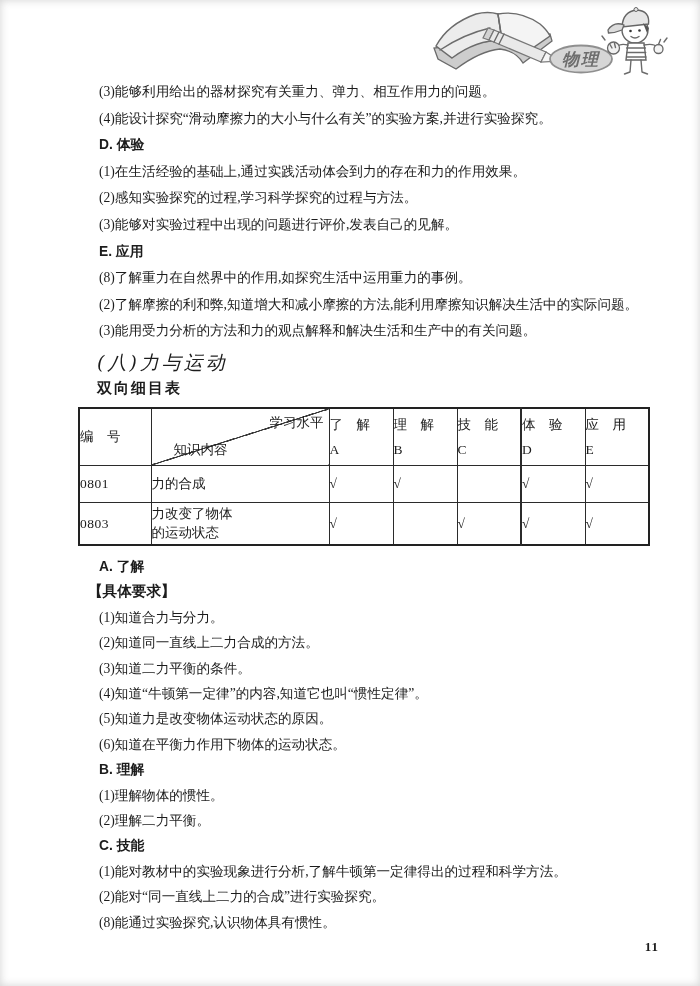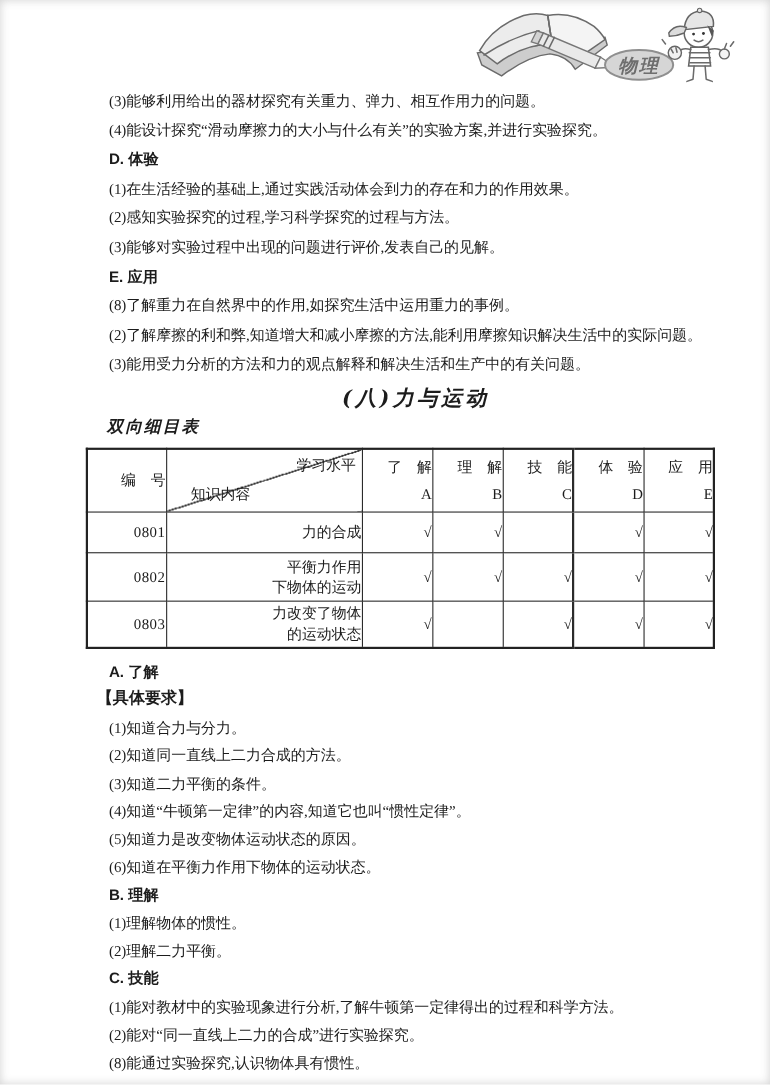--- a/index.html
+++ b/index.html
@@ -11,27 +11,27 @@
   
   .decoration{position:absolute;top:2px;left:428px;width:245px;height:86px;}
   
   .content{position:absolute;top:78px;left:97px;width:562px;}
   .line{margin:2px;line-height:24.6px;font-size:13.6px;white-space:nowrap;}
   .lower .line{line-height:23.4px;}
   .subhead{font-family:"Liberation Sans","DejaVu Sans",sans-serif;font-weight:bold;font-size:13.8px;}
   .block-heading{font-family:"Liberation Sans","DejaVu Sans",sans-serif;font-weight:bold;
     font-size:14.6px;margin-left:-9px;}
   .chapter-heading{margin:4px 0 0 0;font-family:"DejaVu Serif","Liberation Serif",serif;
-    font-style:italic;font-weight:bold;font-size:19px;letter-spacing:3px;line-height:28px;white-space:nowrap;text-align:center;}
+    font-style:italic;font-weight:normal;font-size:19px;letter-spacing:3px;line-height:28px;white-space:nowrap;}
   .table-title{margin:0;font-family:"DejaVu Serif","Liberation Serif",serif;
-    font-style:italic;font-weight:bold;font-size:15px;letter-spacing:2px;line-height:25px;white-space:nowrap;}
+    font-weight:bold;font-size:15px;letter-spacing:2px;line-height:25px;white-space:nowrap;}
   
   table.grid{border-collapse:collapse;table-layout:fixed;width:570px;margin:6px 0 0 -19px;
     border:2px solid #222;}
-  table.grid td{border:1px solid #2b2b2b;text-align:right;vertical-align:middle;
+  table.grid td{border:1px solid #2b2b2b;text-align:left;vertical-align:middle;
     padding:0;font-size:13.5px;}
   table.grid td.thickL{border-left-width:2px;}
   tr.hdr{height:58px;} tr.r1{height:37px;} tr.r2{height:44px;} tr.r3{height:42px;}
   td.diag{position:relative;
     background:linear-gradient(to bottom right,
       transparent calc(50% - 0.7px), #3a3a3a calc(50% - 0.7px),
       #3a3a3a calc(50% + 0.7px), transparent calc(50% + 0.7px));}
   td.diag .tr{position:absolute;top:5px;right:5px;}
   td.diag .bl{position:absolute;bottom:6px;left:22px;}
   .lvl div{line-height:1.9;}
@@ -155,32 +155,20 @@
         <td class="kcell">
           <div>力的合成</div>
 
         </td>
         <td class="check">√</td>
         <td class="check">√</td>
         <td class="check"></td>
         <td class="check thickL">√</td>
         <td class="check">√</td>
       </tr>
-      <tr class="r2">
-        <td class="code">0802</td>
-        <td class="kcell">
-          <div>平衡力作用</div>
-          <div>下物体的运动</div>
-        </td>
-        <td class="check">√</td>
-        <td class="check">√</td>
-        <td class="check">√</td>
-        <td class="check thickL">√</td>
-        <td class="check">√</td>
-      </tr>
       <tr class="r3">
         <td class="code">0803</td>
         <td class="kcell">
           <div>力改变了物体</div>
           <div>的运动状态</div>
         </td>
         <td class="check">√</td>
         <td class="check"></td>
         <td class="check">√</td>
         <td class="check thickL">√</td>

